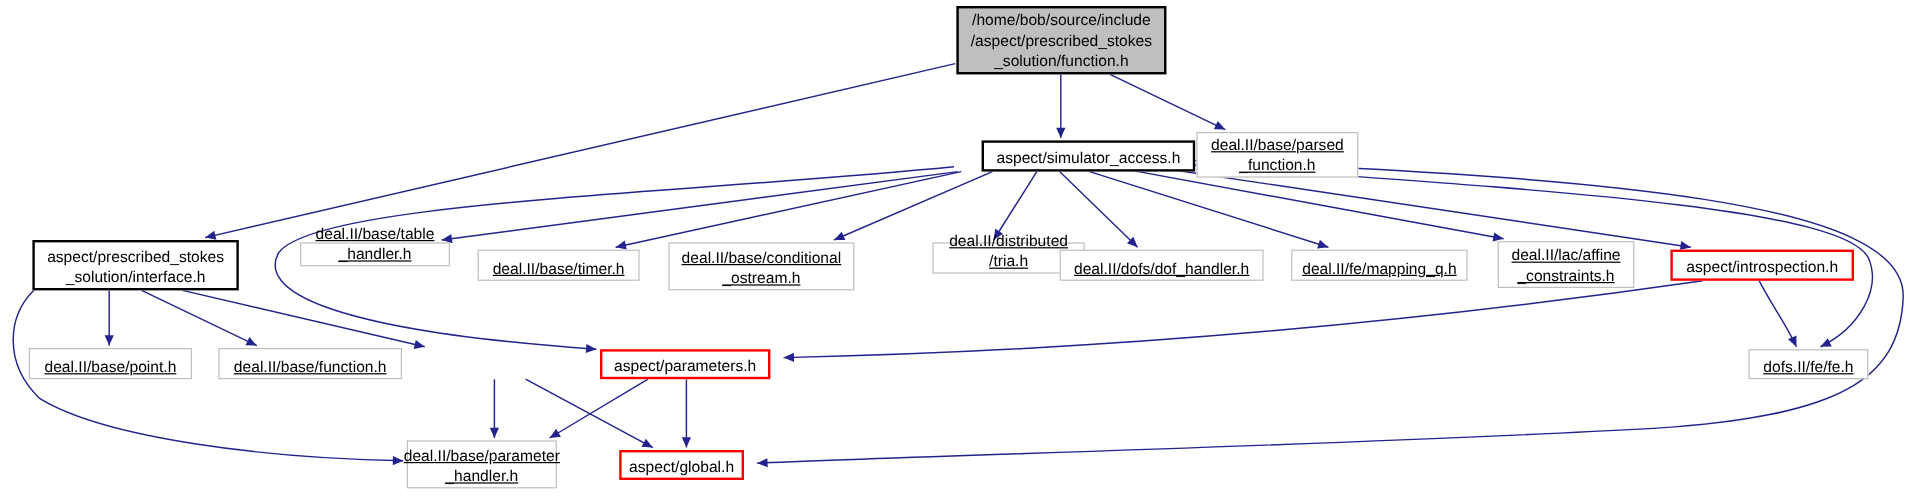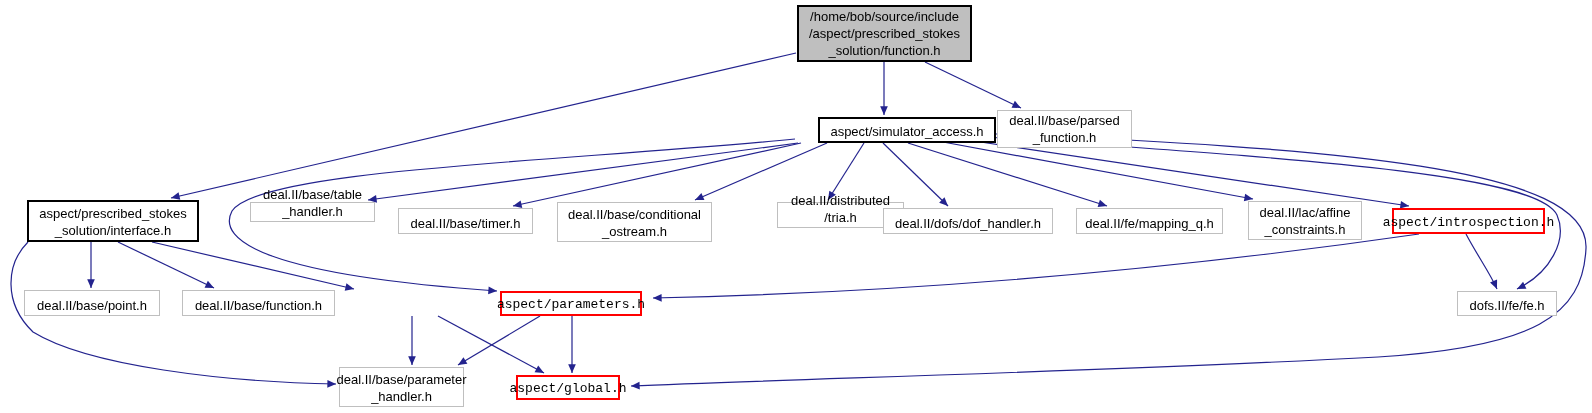--- a/index.html
+++ b/index.html
@@ -11,22 +11,22 @@
   svg.edges path.edge { stroke:var(--edge,#23238e); stroke-width:1.2; fill:none; }
   .arrowhead { fill:var(--edge,#23238e); stroke:none; }
   .node {
     position:absolute; box-sizing:border-box; background:var(--node-fill,#fff);
     display:flex; align-items:flex-end; justify-content:center; text-align:center;
     font-size:13px; line-height:1.3; color:var(--text,#000);
   }
   .node .lbl { white-space:pre-line; display:block; padding:0 2px; }
   .node.root      { background:var(--root-fill,#bfbfbf); border:2px solid var(--black-border,#000); }
   .node.linked    { border:2px solid var(--black-border,#000);margin-left:22px; }
-  .node.truncated { border:2px solid var(--red-border,#f00);font-family:Liberation Mono, monospace; }
-  .node.external  { border:1px solid var(--gray-border,#bfbfbf); }
+  .node.truncated { border:2px solid var(--red-border,#f00); }
+  .node.external  { border:1px solid var(--gray-border,#bfbfbf);text-decoration:underline; }
 </style>
 </head>
 <body>
 
 <div class="canvas">
 
   <svg class="edges" viewBox="0 0 1592 413">
     <defs>
       <marker id="arrow" viewBox="0 0 10 10" refX="9" refY="5" markerWidth="10" markerHeight="8" orient="auto-start-reverse">
         <path class="arrowhead" d="M0,1 L9,5 L0,9 z"></path>

